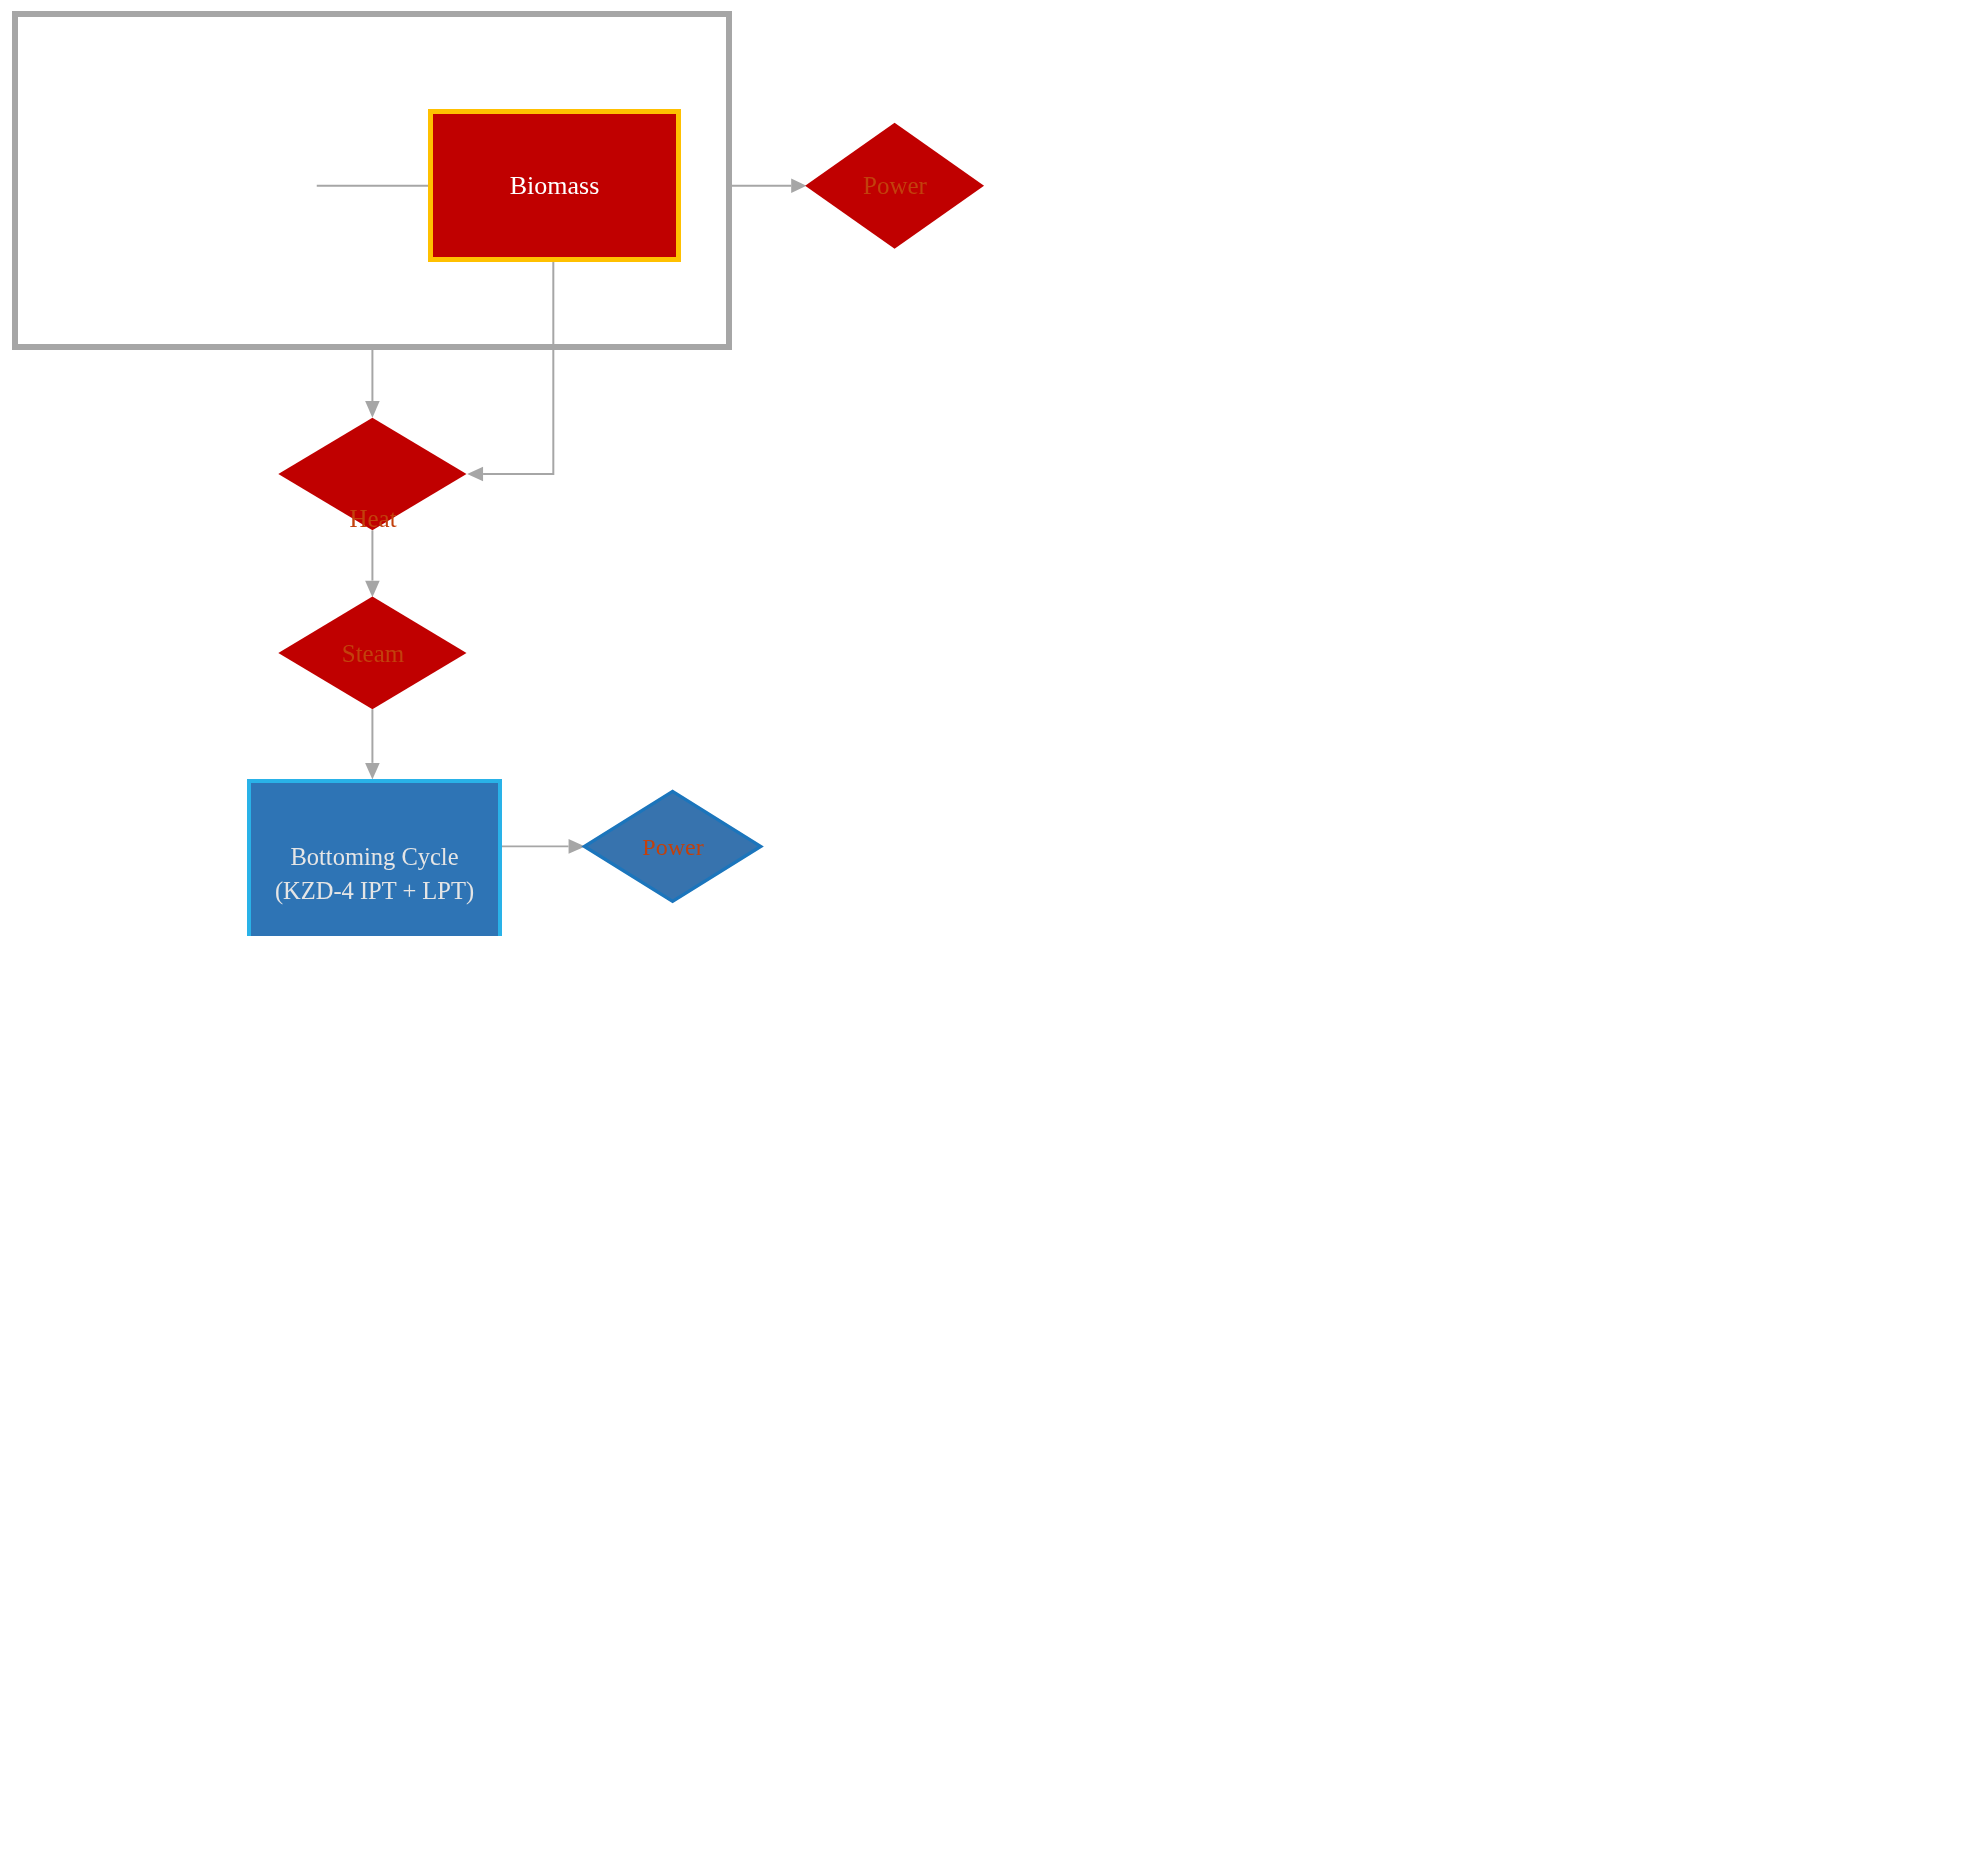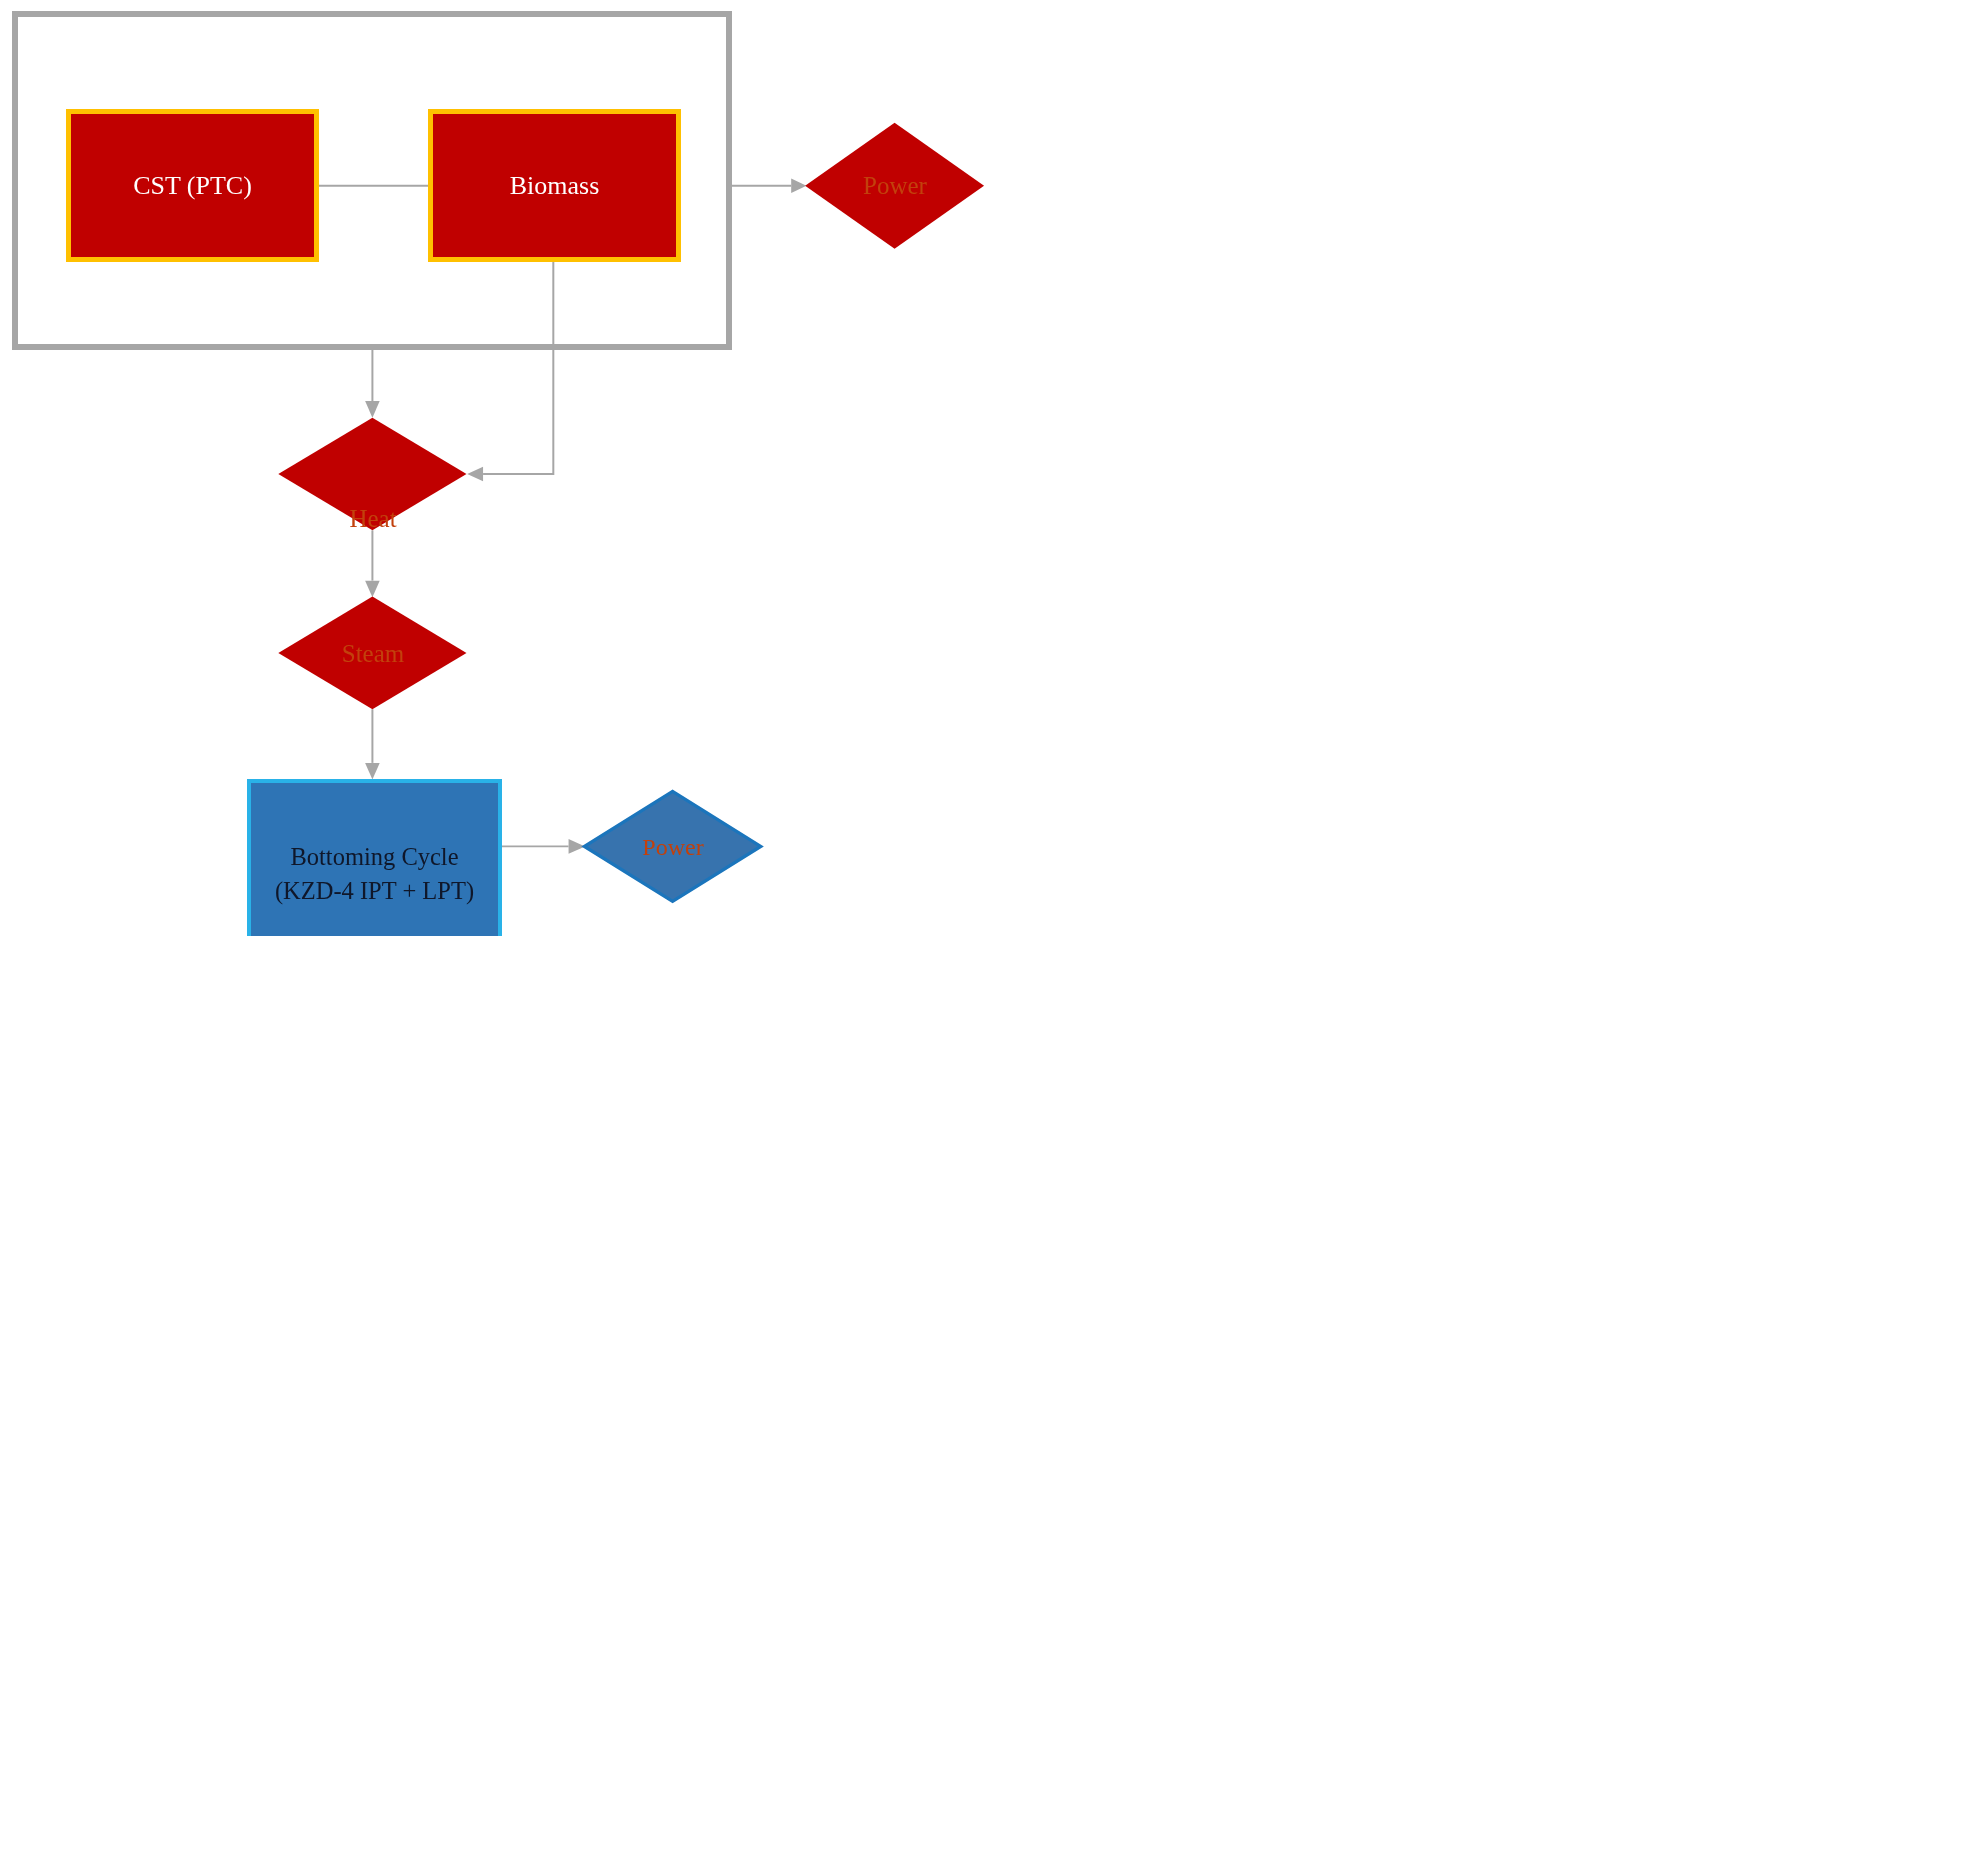--- a/index.html
+++ b/index.html
@@ -43,21 +43,21 @@
   }
   #cst-box { left: 66px; top: 109px; width: 253px; height: 153px; }
   #biomass-box { left: 428px; top: 109px; width: 253px; height: 153px; }
   .bottoming-box {
     position: absolute; left: 247px; top: 779px;
     width: 255px; height: 189px;
     box-sizing: border-box;
     border: 4.6px solid #29B2E8;
     background: #2E74B5;
     display: flex; flex-direction: column; align-items: center; justify-content: center;
-    color: #0f172a; font-size: 24.5px; line-height: 1.35;
+    color: #e5e5e5; font-size: 24.5px; line-height: 1.35;
     text-align: right;
     z-index: 3;
   }
   .diamond-label {
     position: absolute;
     transform: translate(-50%, -50%);
     color: #c2410c; font-size: 25px; white-space: nowrap;
     z-index: 4;
   }
   #power-top-label { left: 895px; top: 186px; }
@@ -93,23 +93,20 @@
     <polygon class="arrowhead" points="858,1266 858,1288 883,1277"></polygon>
 
     <polygon class="diamond-red" points="1215,280 1350,185 1485,280 1350,375" fill="#C00000"></polygon>
     <polygon class="diamond-red" points="420,715 562,630 704,715 562,800" fill="#C00000"></polygon>
     <polygon class="diamond-red" points="420,985 562,900 704,985 562,1070" fill="#C00000"></polygon>
     <polygon class="diamond-blue" points="882,1277 1015,1194 1148,1277 1015,1360" fill="#3773AE"></polygon>
   </svg>
 
   <div class="topping-box"></div>
 
-  <div class="proc-box" id="cst-box">
-    <span>CST (PTC)</span>
-  </div>
 
   <div class="proc-box" id="biomass-box">
     <span>Biomass</span>
   </div>
 
   <div class="bottoming-box">
     <span>Bottoming Cycle</span>
     <span>(KZD-4 IPT + LPT)</span>
   </div>
 

